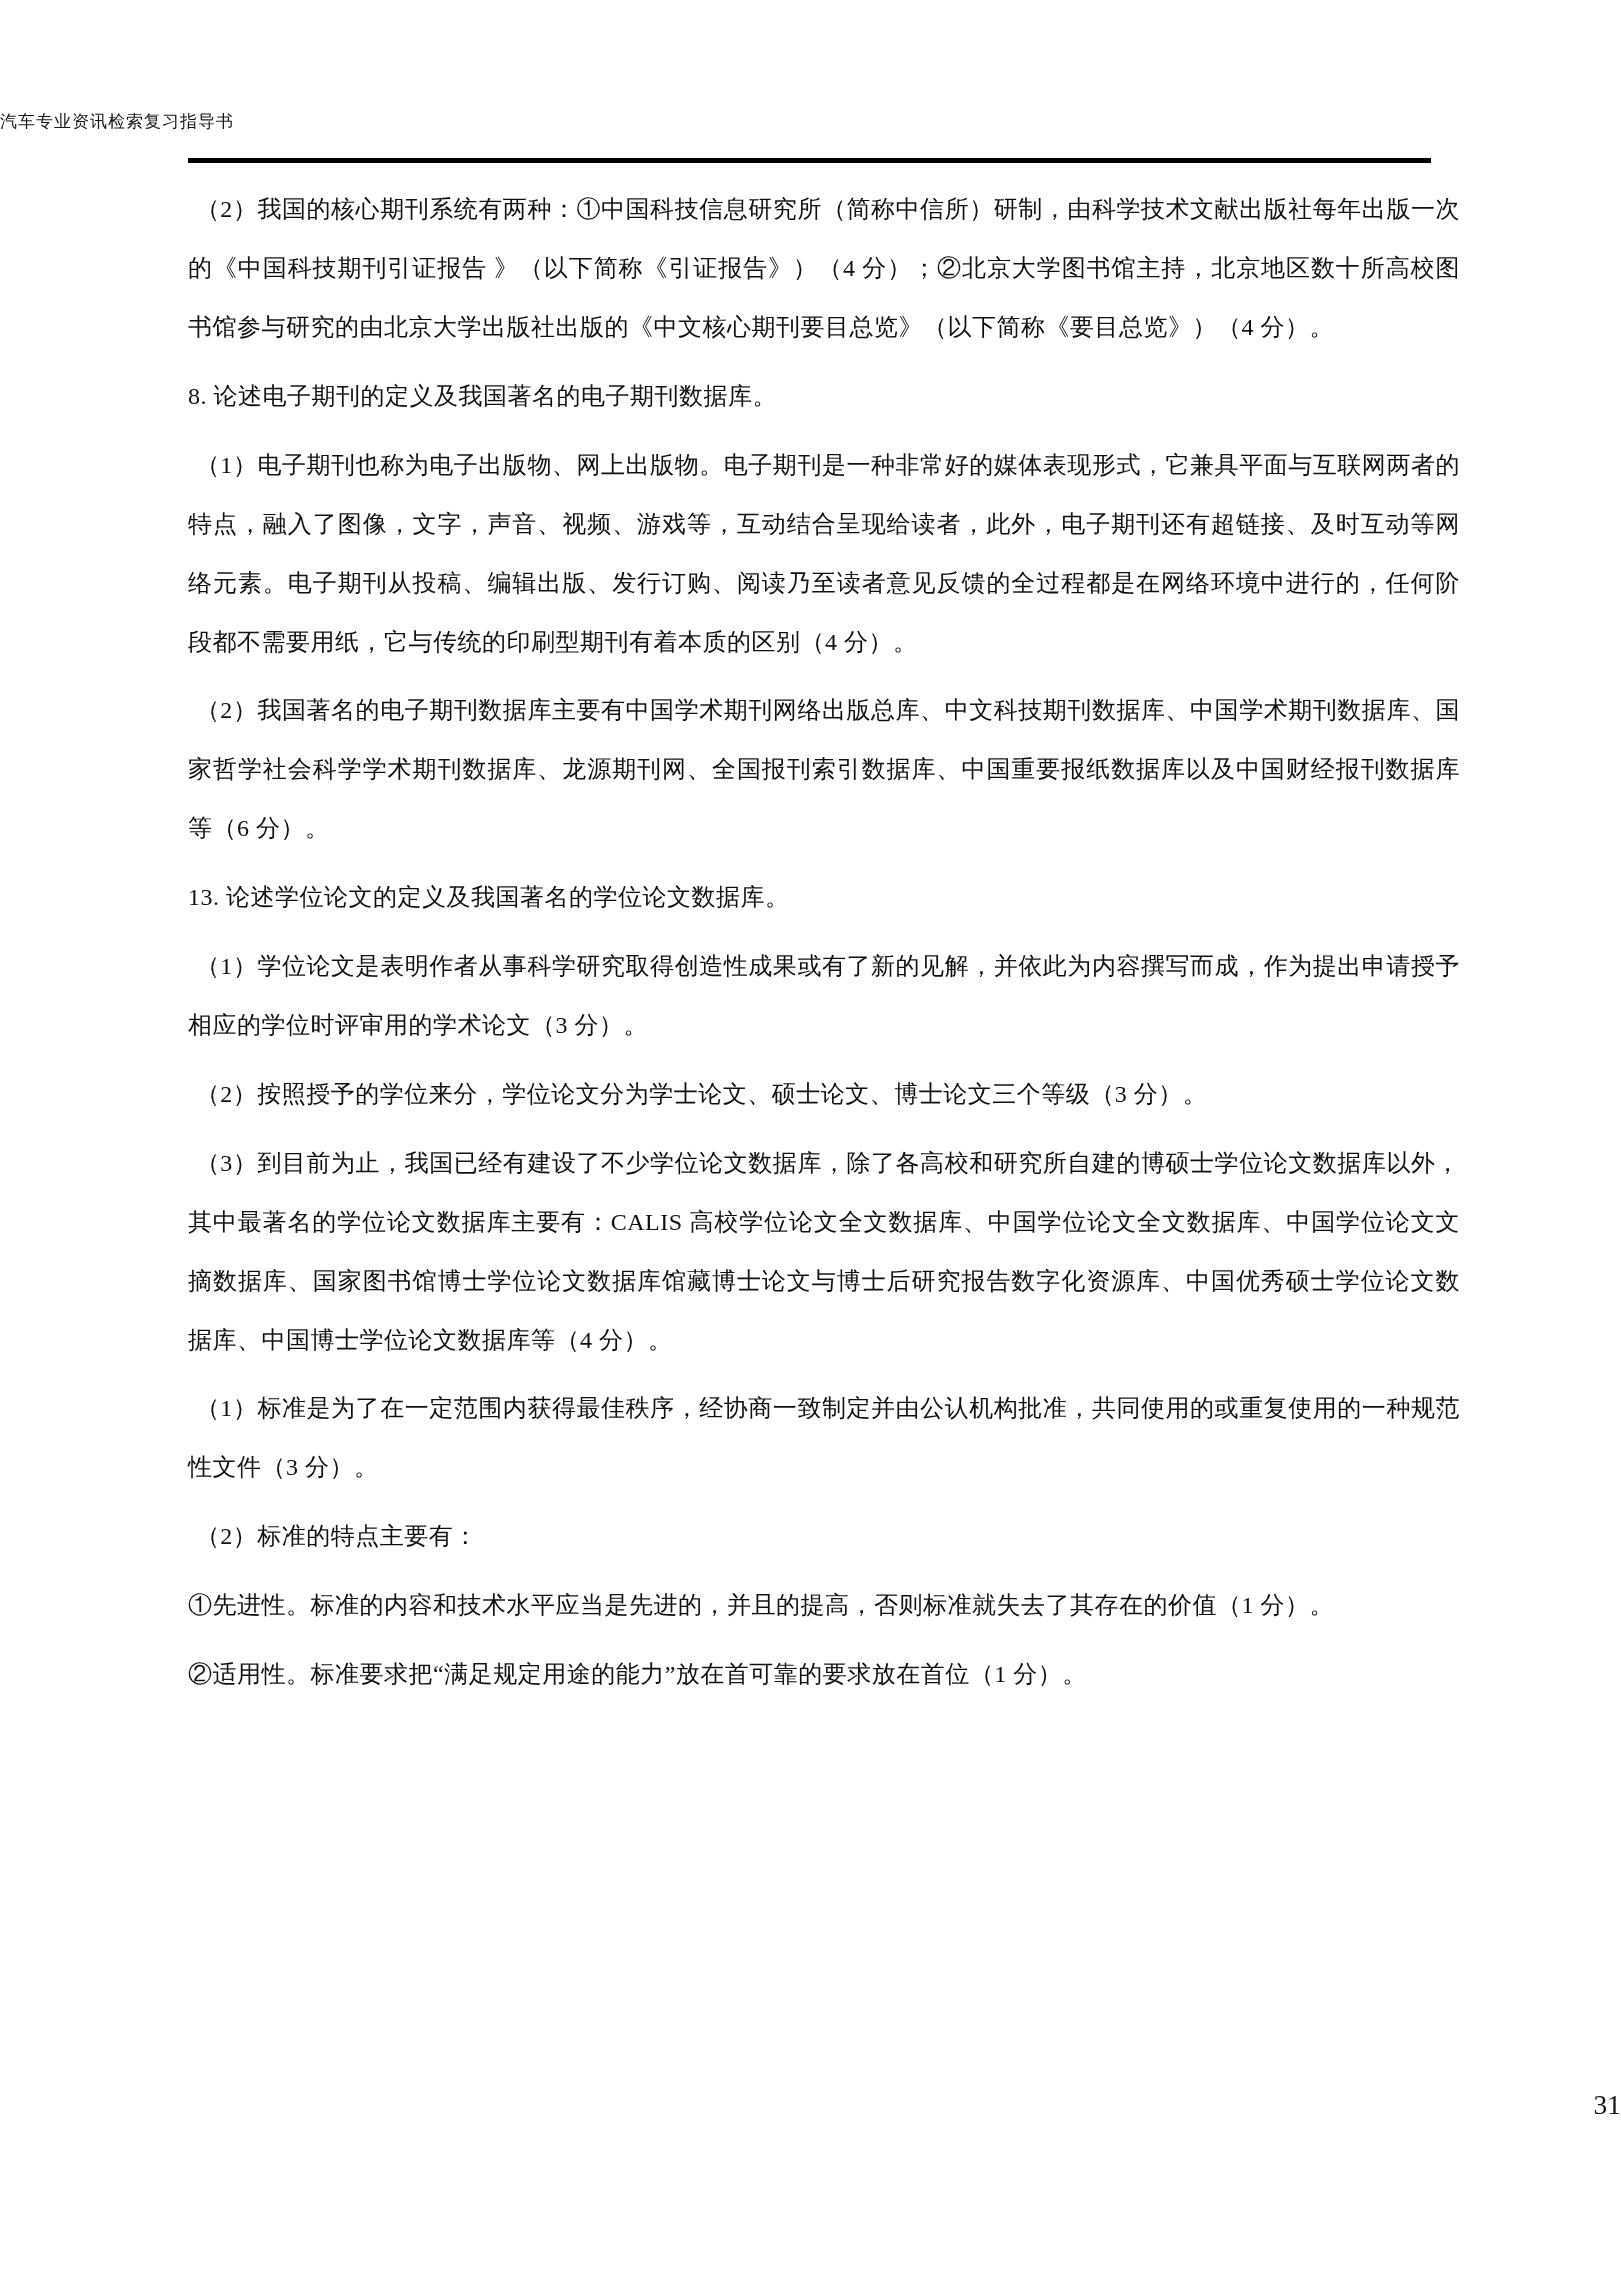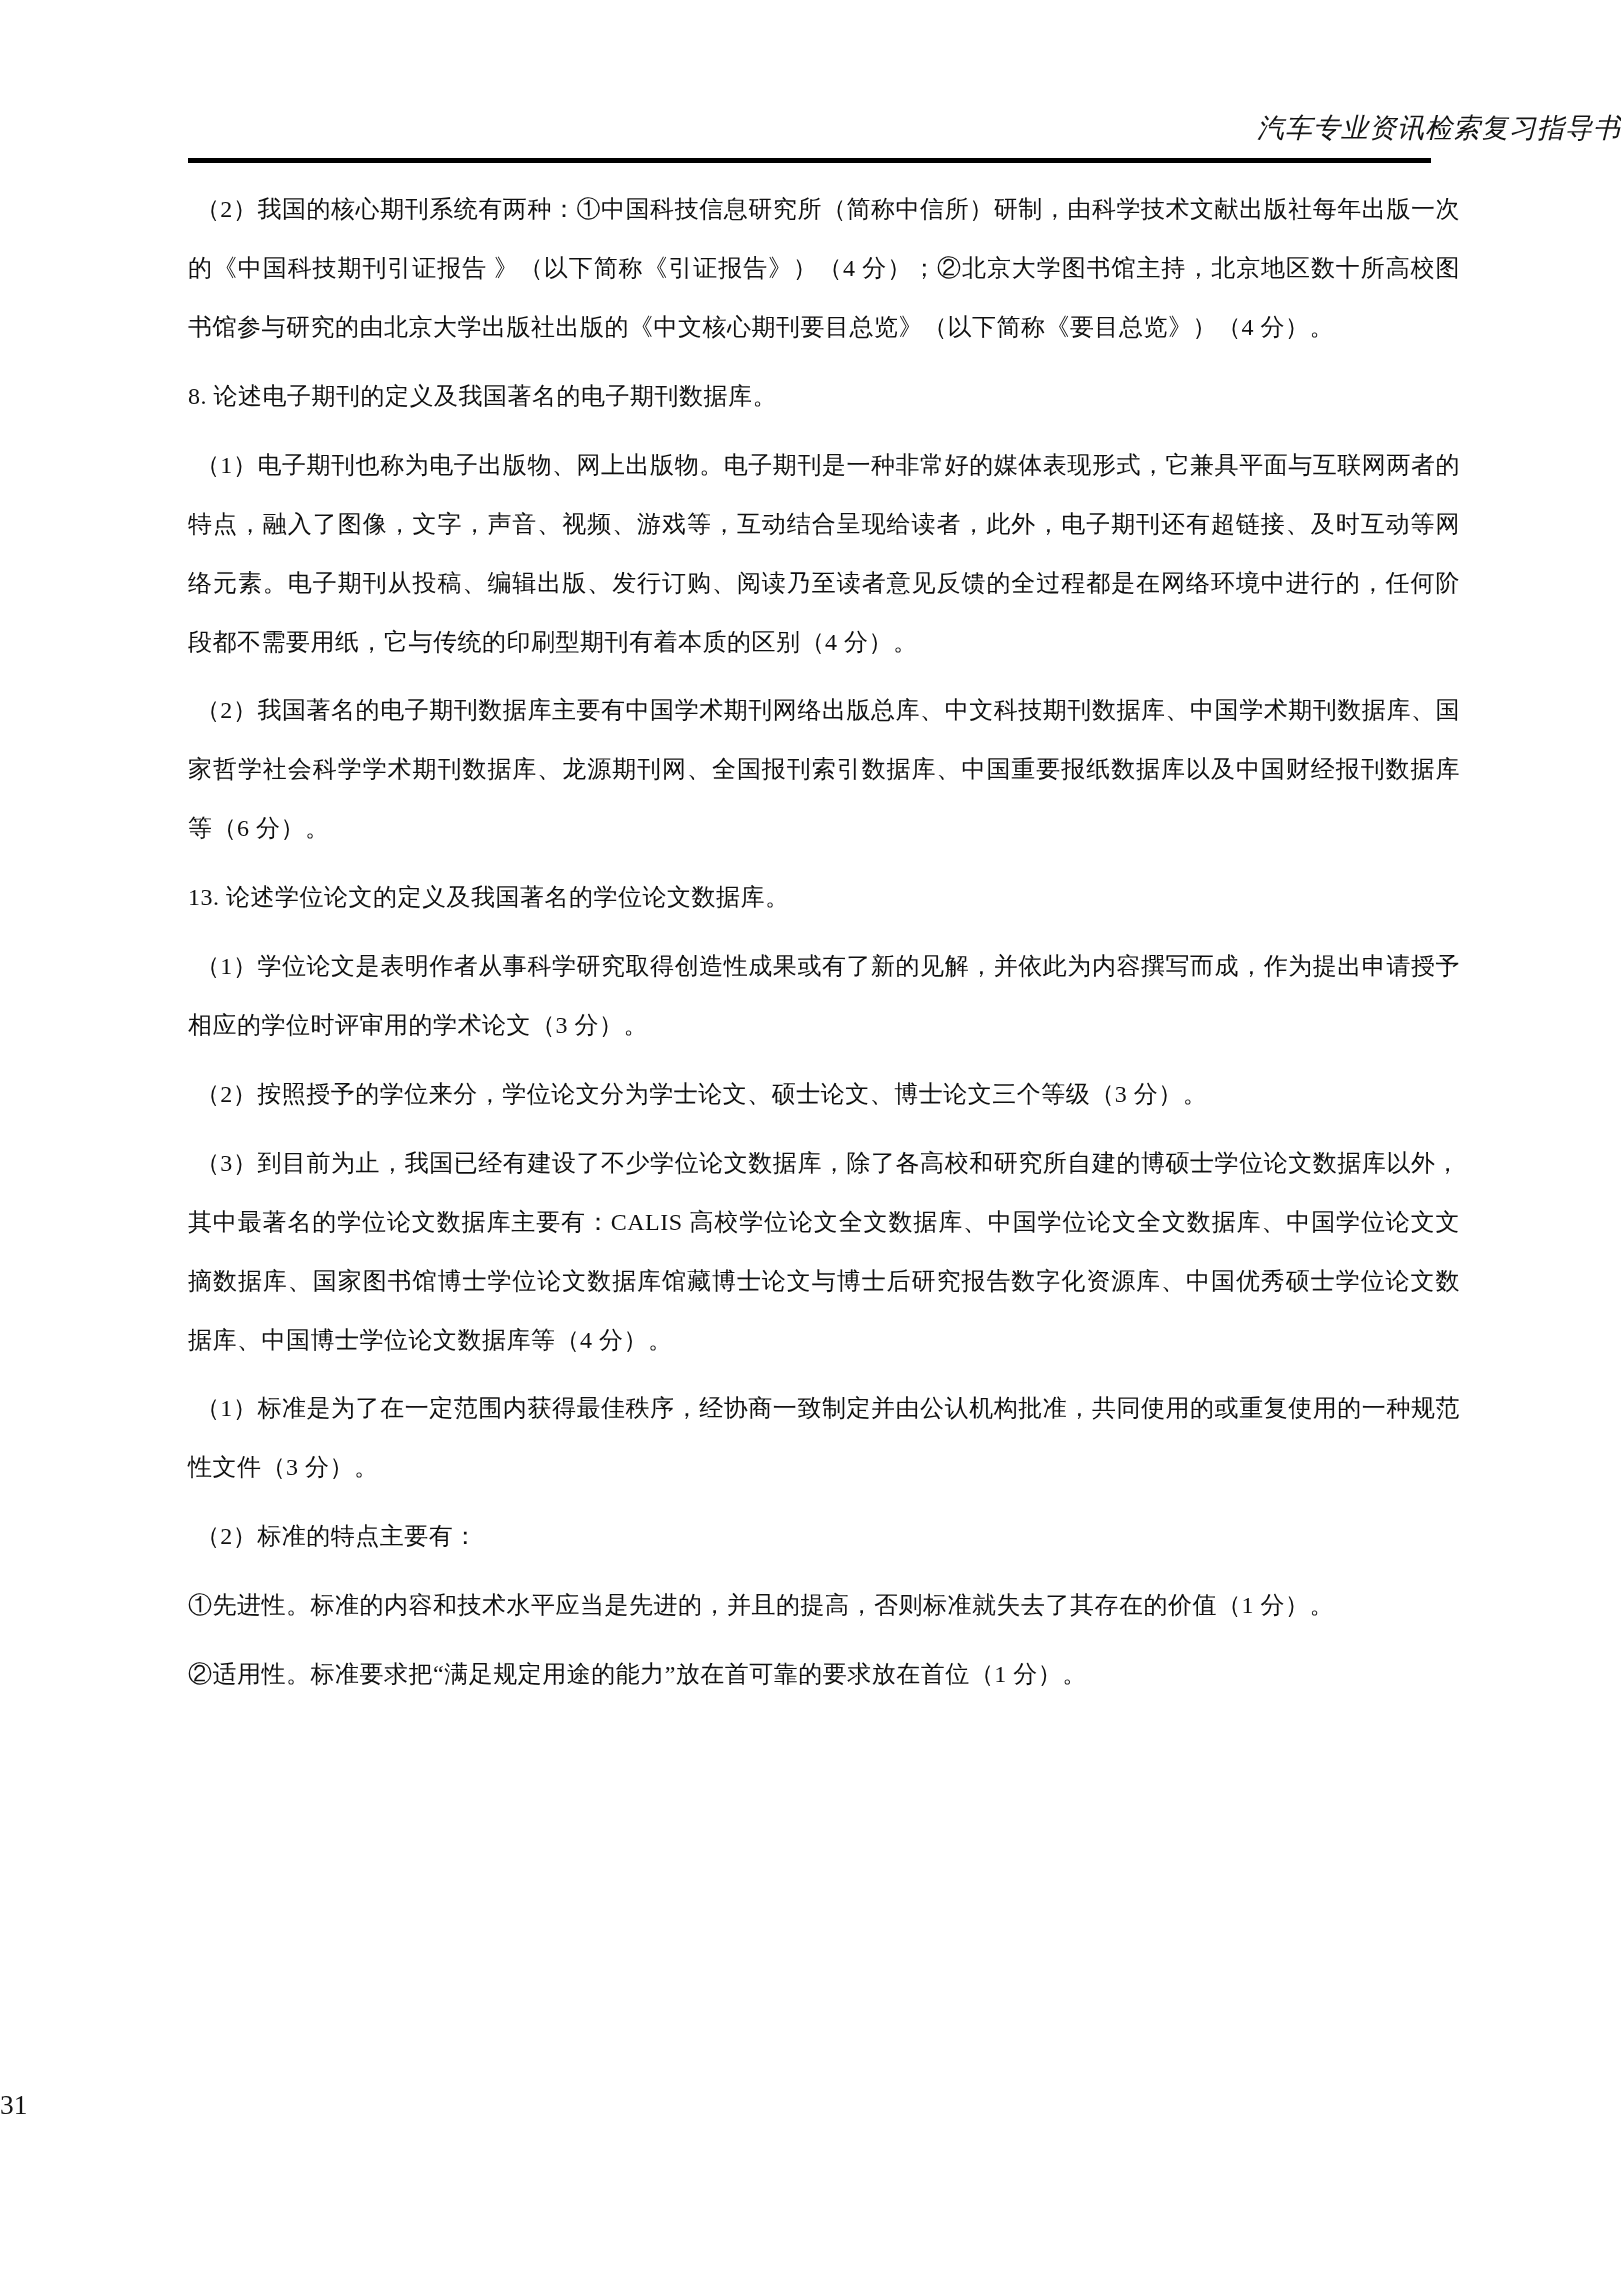--- a/index.html
+++ b/index.html
@@ -20,25 +20,24 @@
     left: 0; top: 0;
     width: 1621px;
     height: 2293px;
     background: #ffffff;
   }
   .header-title {
     position: absolute;
     top: 110px;
     left: 0;
     width: 100%;
-    text-align: right;
-    font-size: 27px;
+    text-align: left;
+    font-size: 17px;
     letter-spacing: 1px;
     color: #141414;
-    font-style: italic;
   }
   .header-rule {
     position: absolute;
     top: 158px;
     left: 188px;
     width: 1243px;
     height: 4.9px;
     background: #000000;
   }
   .content {
@@ -57,21 +56,21 @@
     word-break: break-word;
   }
   .para.indent {
     text-indent: 7.8px;
   }
   .page-number {
     position: absolute;
     top: 2090px;
     left: 0;
     width: 100%;
-    text-align: left;
+    text-align: right;
     font-size: 27.4px;
     color: #141414;
   }
 </style>
 </head>
 <body>
 
 <div class="page">
 
   <div class="header-title">汽车专业资讯检索复习指导书</div>

